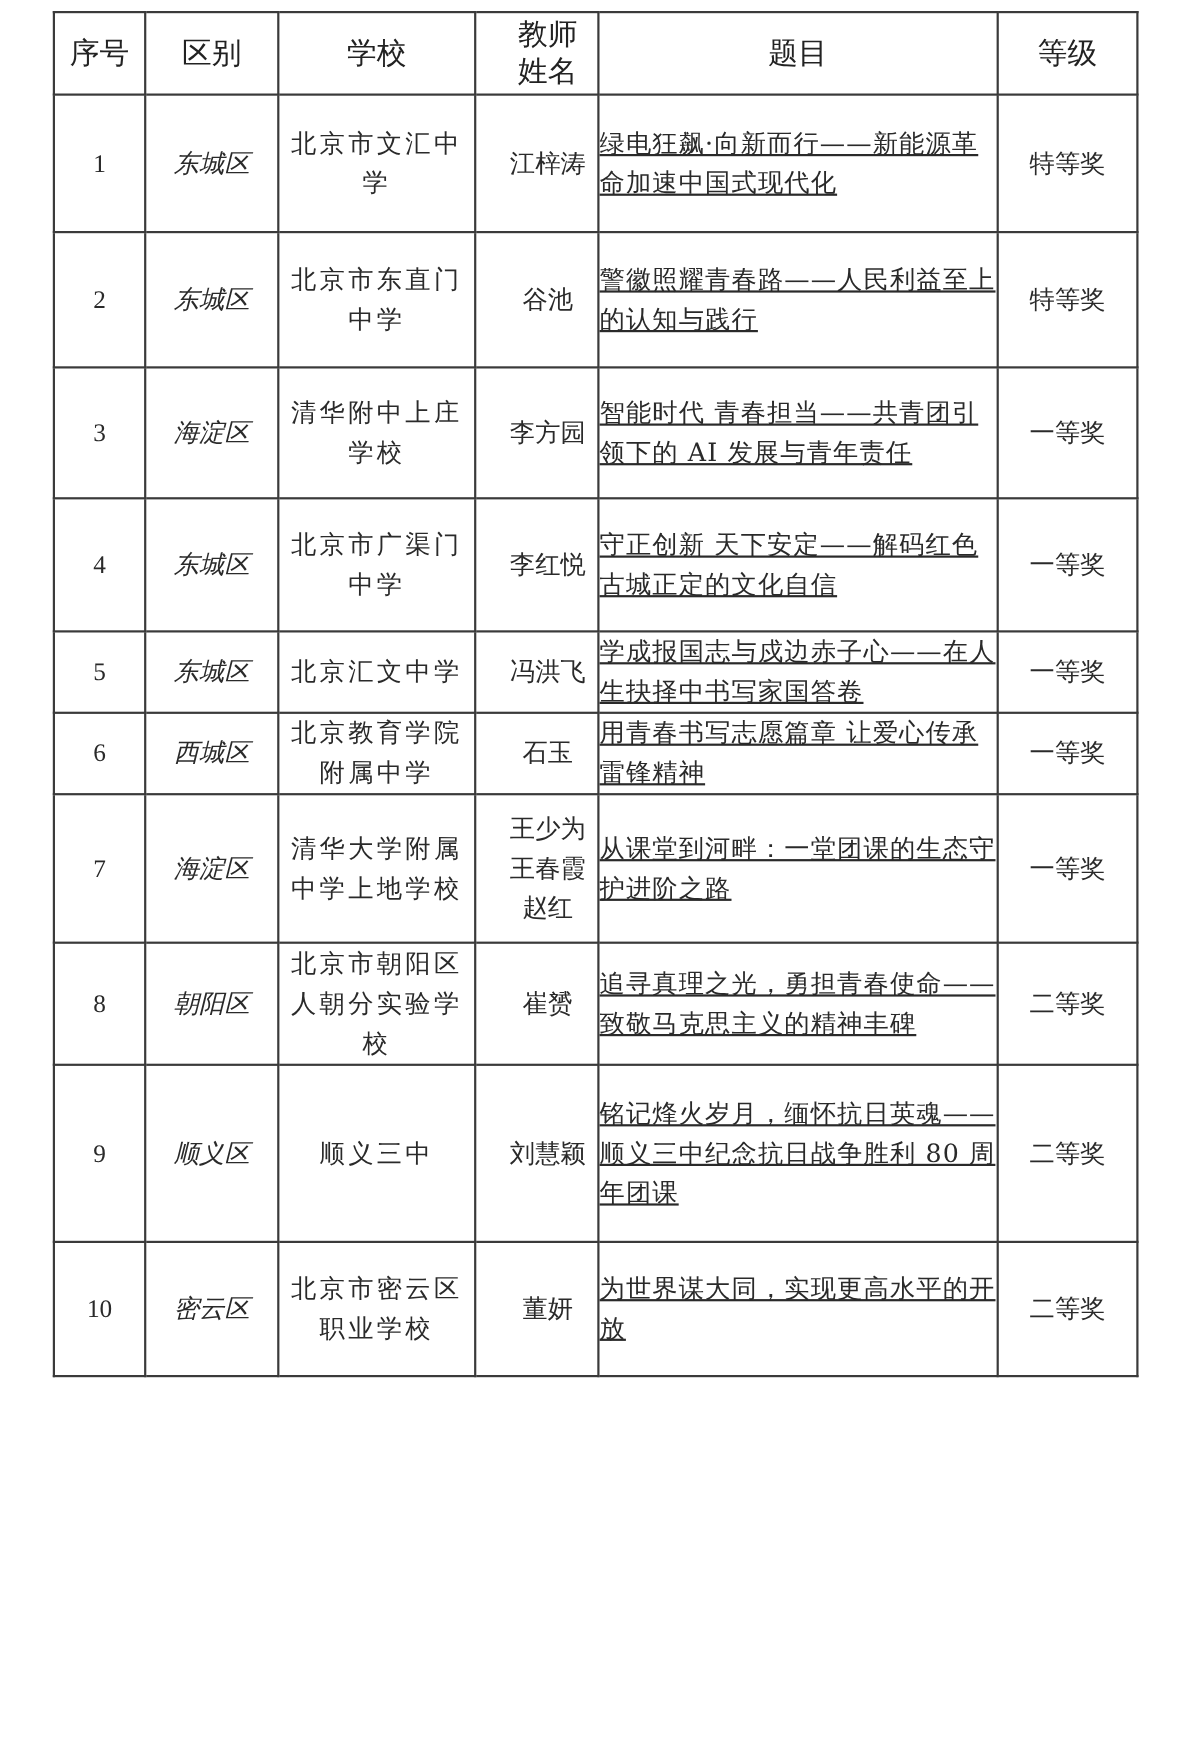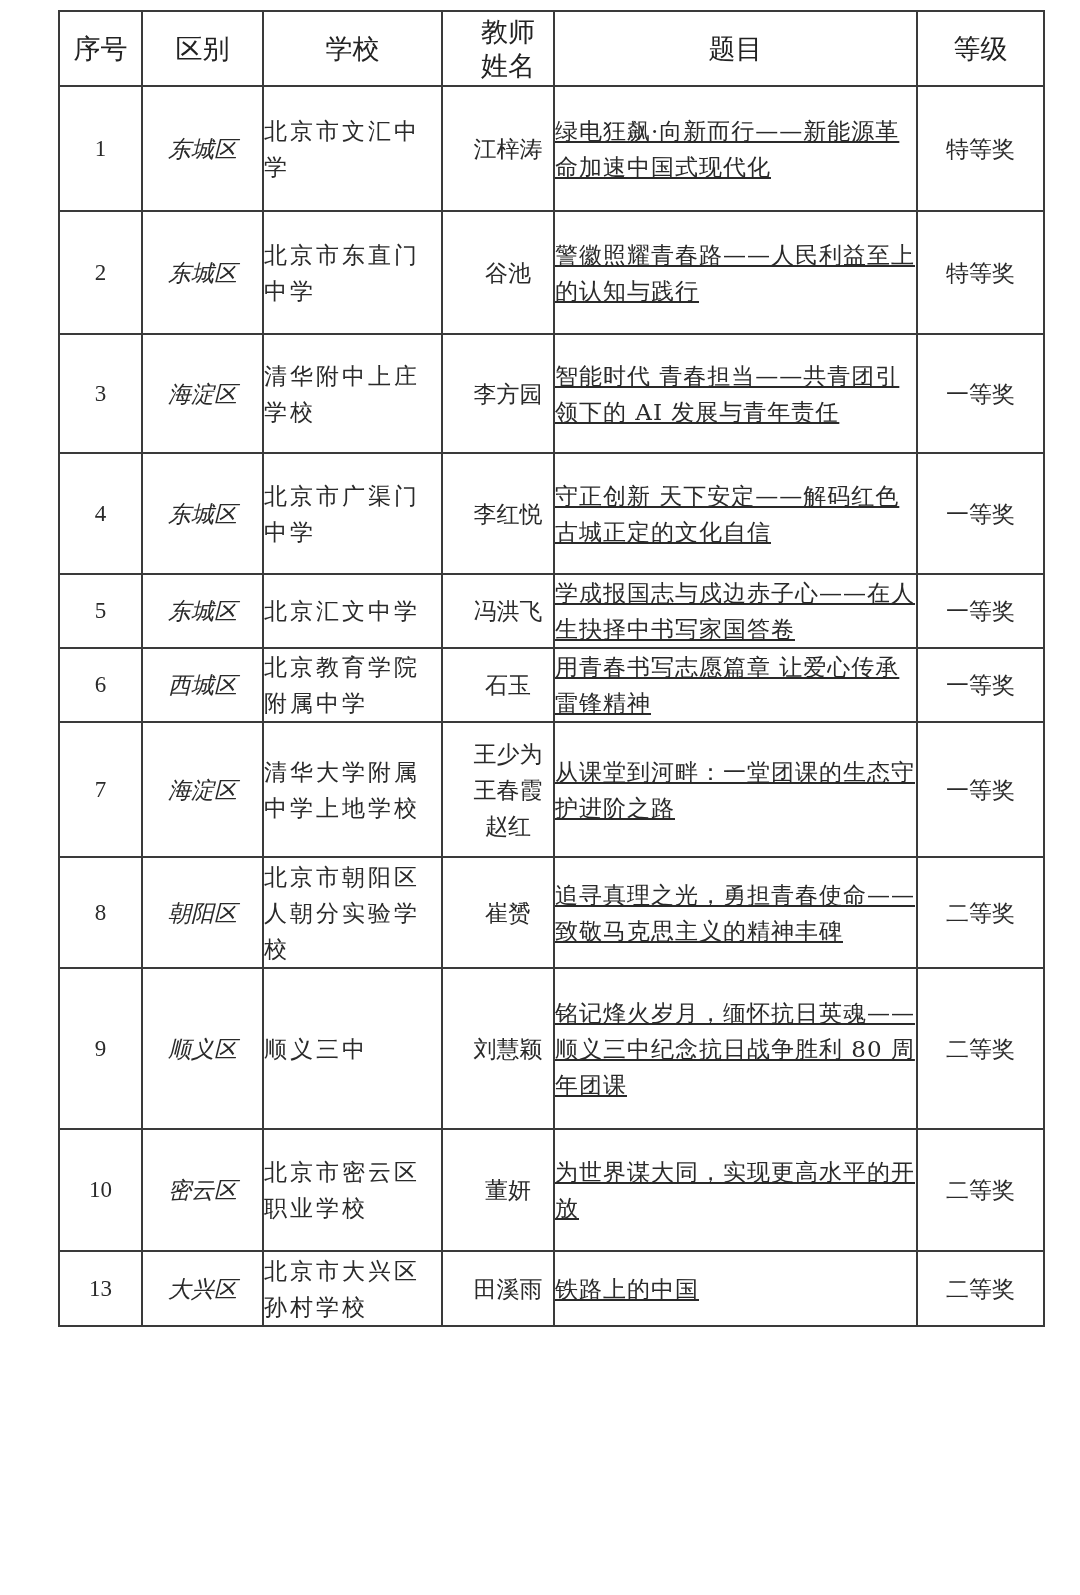--- a/index.html
+++ b/index.html
@@ -10,21 +10,21 @@
     body {
       width: 1080px;
       height: 1595px;
       position: relative;
       overflow: hidden;
       font-family: "DejaVu Serif", "Liberation Serif", serif;
       color: #1a1a1a;
     }
     table.awards {
       position: absolute;
-      left: 58px;
+      left: 48px;
       top: 10px;
       border-collapse: collapse;
       table-layout: fixed;
       width: 985px;
       padding-left: 29px;
     }
     table.awards th,
     table.awards td {
       border: 2px solid #3a3a3a;
       padding: 0;
@@ -38,21 +38,21 @@
       color: #222;
       font-family: "DejaVu Sans", "Liberation Sans", sans-serif;
     }
     table.awards td {
       font-size: 23px;
       line-height: 36px;
       color: #2a2a2a;
     }
     td.c-idx { text-align: center; font-family: "Liberation Serif", "DejaVu Serif", serif; font-size: 24px; }
     td.c-dist { text-align: center; font-style: italic; }
-    td.c-school { text-align: left; padding-left: 12px; padding-right: 8px; letter-spacing: 3px; }
+    td.c-school { text-align: center; padding-left: 12px; padding-right: 8px; letter-spacing: 3px; }
     td.c-teacher { text-align: center; }
     td.c-topic { text-align: left; padding-left: 13px; padding-right: 8px; letter-spacing: 1px; text-decoration: underline; }
     td.c-level { text-align: center; }
     .teacher-line { display: block; margin-left: 20px; }
   </style>
 </head>
 <body>
 
 <table class="awards">
   <colgroup>
@@ -172,24 +172,14 @@
     <tr style="height:122px">
       <td class="c-idx">10</td>
       <td class="c-dist">密云区</td>
       <td class="c-school">北京市密云区职业学校</td>
       <td class="c-teacher">
           <span class="teacher-line">董妍</span>
         </td>
       <td class="c-topic">为世界谋大同，实现更高水平的开放</td>
       <td class="c-level">二等奖</td>
     </tr>
-    <tr style="height:75px">
-      <td class="c-idx">13</td>
-      <td class="c-dist">大兴区</td>
-      <td class="c-school">北京市大兴区孙村学校</td>
-      <td class="c-teacher">
-          <span class="teacher-line">田溪雨</span>
-        </td>
-      <td class="c-topic">铁路上的中国</td>
-      <td class="c-level">二等奖</td>
-    </tr>
   </tbody>
 </table>
 
 </body></html>

